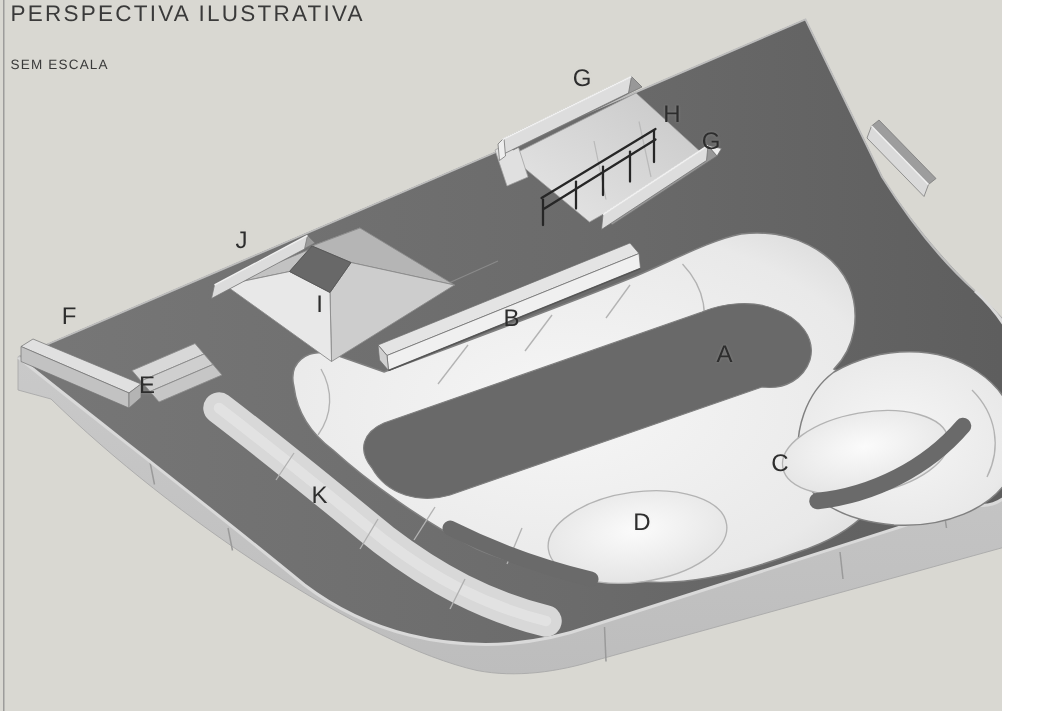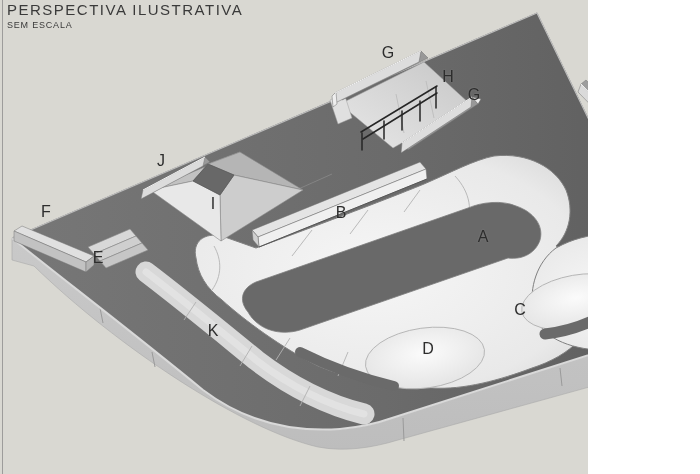--- a/index.html
+++ b/index.html
@@ -1,25 +1,25 @@
 <!DOCTYPE html>
 <html><head>
 <meta charset="utf-8">
 <style>
   html,body{margin:0;padding:0;}
   body{font-family:"Liberation Sans", sans-serif;}
   #stage{
-    position:relative;width:588px;height:474px;overflow:hidden;
+    position:relative;width:668px;height:474px;overflow:hidden;
     background:var(--bg,#d9d8d2);
   }
   #drawing{position:absolute;left:0;top:0;}
   .frame-line{position:absolute;left:2px;top:0;width:1px;height:100%;background:#929292;opacity:.85;}
   .title-block{position:absolute;left:7px;top:1px;color:var(--title,#3a3a3a);}
   .title{font-size:15px;letter-spacing:1.5px;color:var(--title,#3a3a3a);}
-  .subtitle{font-size:9px;letter-spacing:.8px;margin-top:2px;color:var(--title,#3a3a3a);}
+  .subtitle{font-size:9px;letter-spacing:.8px;margin-top:20px;color:var(--title,#3a3a3a);}
   #label-layer{position:absolute;left:0;top:0;width:100%;height:100%;pointer-events:none;}
   .feat-label{
     position:absolute;transform:translate(-50%,-50%);
     font-size:16px;color:var(--label,#2d2d2d);letter-spacing:0;
     text-shadow:0 0 2px rgba(220,220,215,.25);
   }
 </style>
 </head>
 <body>
 

